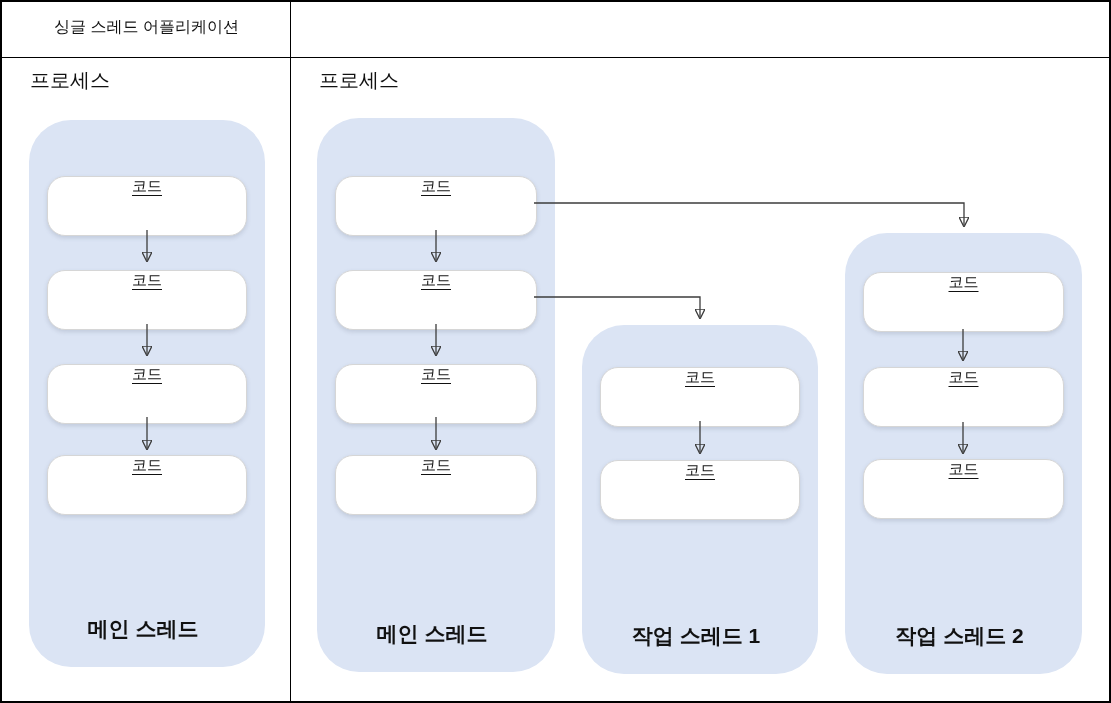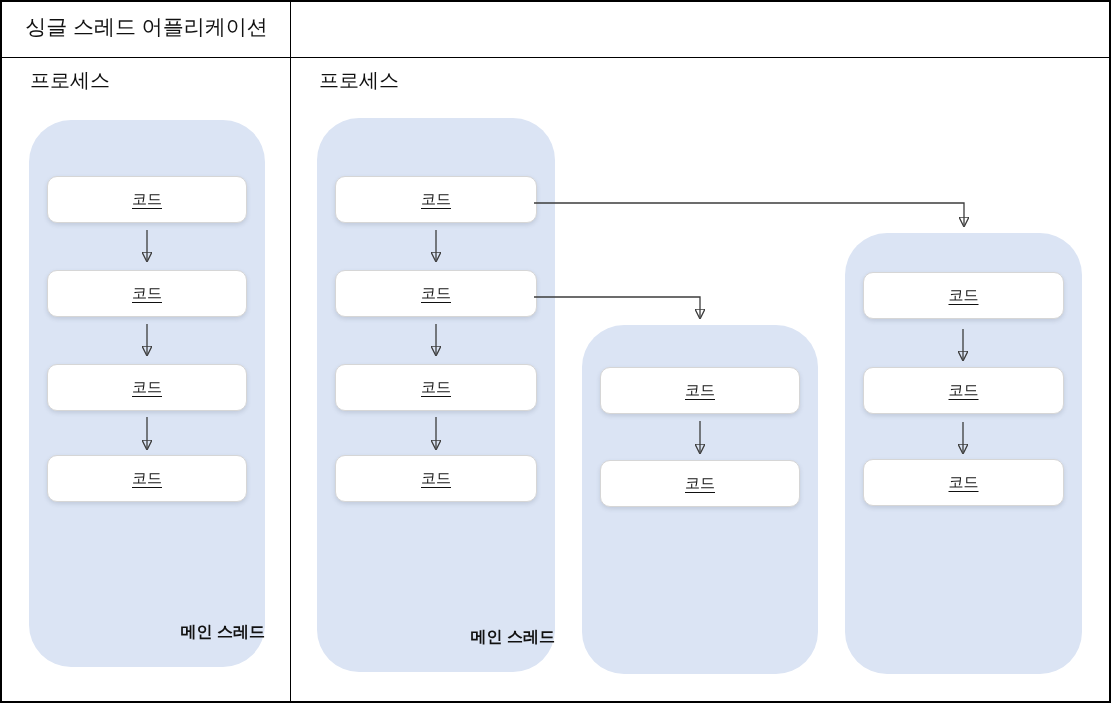--- a/index.html
+++ b/index.html
@@ -23,57 +23,57 @@
   .vdivider{
     position:absolute;left:288px;top:0;bottom:0;width:1px;
     background:var(--frame-border);
   }
   .hdivider{
     position:absolute;left:0;right:0;top:55px;height:1px;
     background:var(--frame-border);
   }
   .panel-header{
     position:absolute;top:14px;height:22px;
-    font-size:21px;line-height:22px;text-align:center;
+    font-size:16px;line-height:22px;text-align:center;
     color:var(--text);
   }
   .panel-header.left{left:0;width:289px;}
   .panel-header.right{left:289px;width:820px;}
   .process-label{
     position:absolute;top:68px;height:20px;
     font-size:20px;line-height:20px;
   }
   .process-label.pl-left{left:28px;}
   .process-label.pl-right{left:317px;}
   .thread{
     position:absolute;
     background:var(--container-fill);
     border-radius:42px;
   }
   .t-single-main{left:27px;top:118px;width:236px;height:547px;}
   .t-multi-main {left:315px;top:116px;width:238px;height:554px;}
   .t-worker1    {left:580px;top:323px;width:236px;height:349px;}
   .t-worker2    {left:843px;top:231px;width:237px;height:441px;}
   .code-box{
-    position:absolute;left:18px;right:18px;height:47px;
+    position:absolute;left:18px;right:18px;height:60px;
     background:var(--box-fill);
     border:1px solid var(--box-border);
-    border-radius:10px;
+    border-radius:18px;
     box-shadow:0 2px 4px rgba(80,90,110,0.18);
-    display:flex;align-items:center;justify-content:center;
+    display:flex;justify-content:center;
   }
   .code-box span{
     font-size:15px;
     text-decoration:underline;
     text-underline-offset:4px;
     color:var(--text);
   }
   .thread-label{
-    position:absolute;left:0;right:0;bottom:24px;
-    text-align:right;font-weight:bold;font-size:16px;
+    position:absolute;left:0;right:8px;bottom:24px;
+    text-align:center;font-weight:bold;font-size:21px;
     color:var(--text);
   }
   .arrow-layer{
     position:absolute;left:0;top:0;width:1111px;height:703px;
     pointer-events:none;
   }
   .arrow-layer path{
     fill:none;
     stroke:var(--arrow);
     stroke-width:1.3;
@@ -124,32 +124,34 @@
     <div class="thread-label">메인 스레드</div>
   </div>
 
   <div class="thread t-worker1">
     <div class="code-box" style="top:42px">
       <span>코드</span>
     </div>
     <div class="code-box" style="top:135px">
       <span>코드</span>
     </div>
+    <div class="thread-label">작업 스레드 1</div>
   </div>
 
   <div class="thread t-worker2">
     <div class="code-box" style="top:39px">
       <span>코드</span>
     </div>
     <div class="code-box" style="top:134px">
       <span>코드</span>
     </div>
     <div class="code-box" style="top:226px">
       <span>코드</span>
     </div>
+    <div class="thread-label">작업 스레드 2</div>
   </div>
 
   <svg class="arrow-layer" viewBox="0 0 1111 703" xmlns="http://www.w3.org/2000/svg">
     <defs>
       <marker id="ah" markerWidth="10" markerHeight="10" refX="8" refY="5" orient="auto" markerUnits="userSpaceOnUse">
         <path d="M0,0 L10,5 L0,10 Z" fill="#3c3c3c" stroke="none"></path>
       </marker>
     </defs>
 
     <path d="M145 228 V258" marker-end="url(#ah)"></path>

